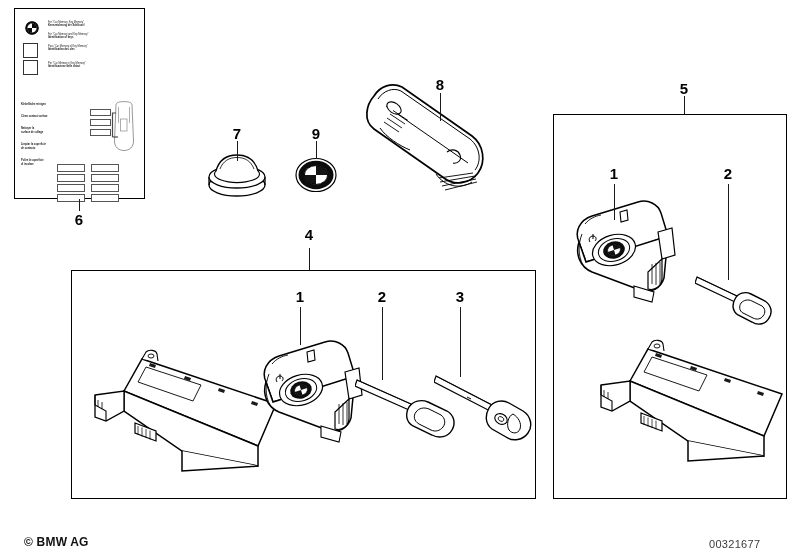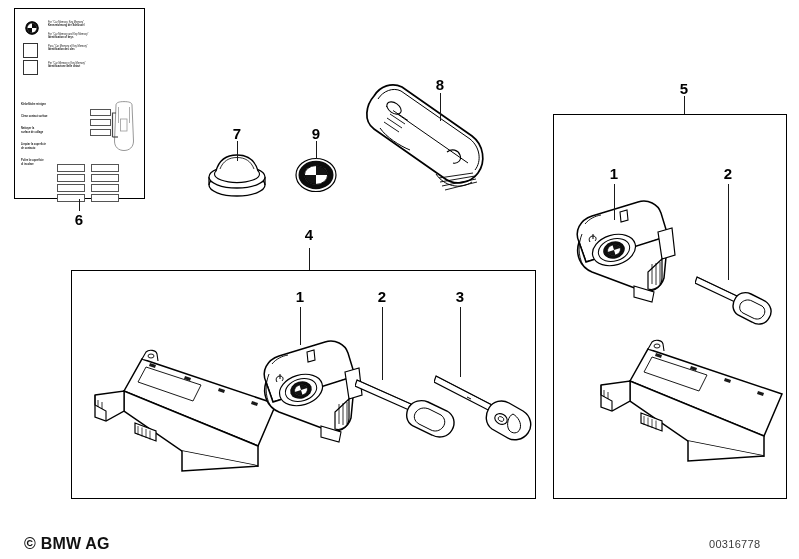--- a/index.html
+++ b/index.html
@@ -84,21 +84,21 @@
     position: absolute;
     border-radius: 50%;
     overflow: hidden;
   }
 
   
   .footer-text {
     position: absolute;
     font-family: "Liberation Sans", sans-serif;
     font-weight: bold;
-    font-size: 16px;
+    font-size: 12px;
     letter-spacing: 0.2px;
     color: #111;
   }
   .docid {
     position: absolute;
     font-family: "Liberation Sans", sans-serif;
     font-size: 11px;
     letter-spacing: 0.3px;
     color: #3b3b3b;
   }
@@ -411,15 +411,15 @@
       <path d="M166 54 L172 56 L171 59 L165 57 Z" fill="#1a1a1a"></path>
       <path d="M9 48 L38 44 L38 64 L20 74 L9 70 Z" fill="#ffffff" stroke="#000" stroke-width="1.3"></path>
       <path d="M9 48 L9 58 L20 64 L20 74" fill="none" stroke="#000" stroke-width="1.1"></path>
       <path d="M12 53 L12 60 M16 55 L16 62" fill="none" stroke="#000" stroke-width="0.8"></path>
       <path d="M49 76 L70 84 L70 94 L49 86 Z" fill="#ffffff" stroke="#000" stroke-width="1.2"></path>
       <path d="M52 79 L52 88 M56 80.5 L56 89.5 M60 82 L60 91 M64 83.5 L64 92.5" fill="none" stroke="#000" stroke-width="0.7"></path>
     </svg>
   </div>
 
   <div class="footer-text" style="left:24px; top:535px;">© BMW AG</div>
-  <div class="docid" style="left:709px; top:538px;">00316778</div>
+  <div class="docid" style="left:709px; top:538px;">00321677</div>
 
 </div>
 
 </body></html>

